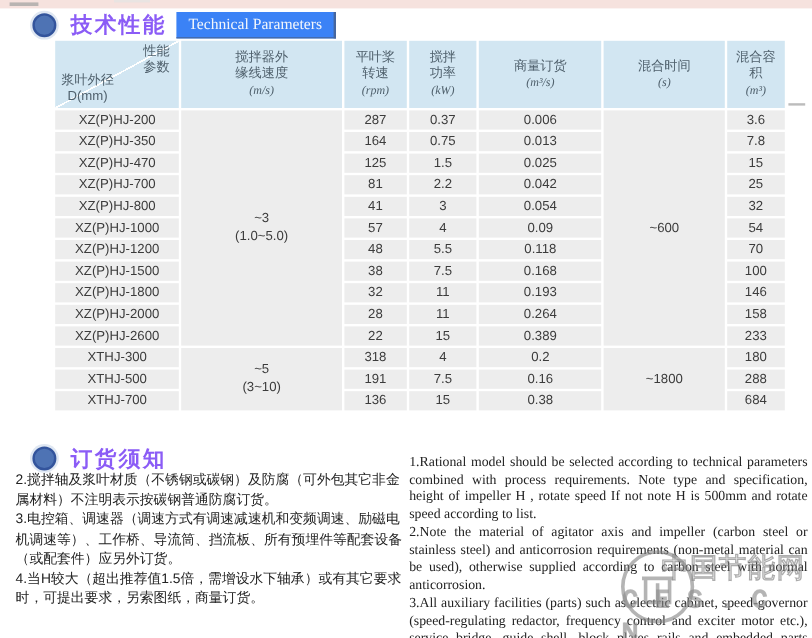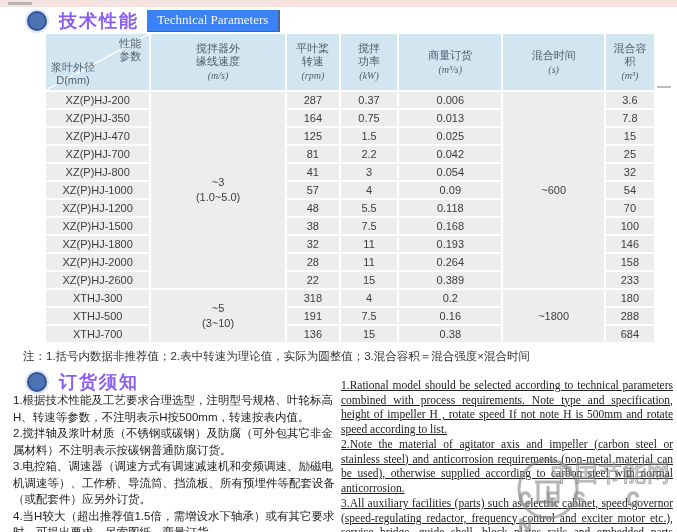--- a/index.html
+++ b/index.html
@@ -27,21 +27,21 @@
   .corner .bl{position:absolute;left:5px;bottom:3px;text-align:center;white-space:pre-line;}
   .th2{white-space:pre-line;}
   .merged{background:#ededed;font-size:11px;color:#3c3c3c;}
   .merged span{display:block;line-height:15px;}
 
   .note{position:absolute;left:23px;top:349px;width:645px;font-size:11.5px;color:#333;}
 
   .col-cn{position:absolute;left:13px;top:392px;width:327px;font-size:11.5px;line-height:16.5px;color:#222;}
   .col-cn p{margin:0;}
   .col-en{position:absolute;left:341px;top:378px;width:332px;font-family:"Liberation Serif",serif;font-size:11.5px;line-height:14.5px;color:#222;text-align:justify;}
-  .col-en p{margin:0 0 1px 0;text-decoration:underline;}
+  .col-en p{margin:0 0 1px 0;}
 
   .watermark{position:absolute;right:2px;bottom:6px;width:160px;height:70px;pointer-events:none;}
   .wm-text{position:absolute;right:4px;top:2px;font-size:23px;font-weight:normal;letter-spacing:1px;color:rgba(160,160,160,0.18);-webkit-text-stroke:1px rgba(130,130,130,0.65);white-space:nowrap;}
   .wm-domain{position:absolute;right:4px;top:30px;font-size:20px;font-weight:bold;letter-spacing:7px;color:rgba(160,160,160,0.15);-webkit-text-stroke:1px rgba(140,140,140,0.6);}
   .wm-logo{position:absolute;left:0;top:0;}
 </style>
 </head>
 <body>
 
 <div class="page">
@@ -192,29 +192,27 @@
             <td>XTHJ-700</td>
             <td>136</td>
             <td>15</td>
             <td>0.38</td>
             <td>684</td>
           </tr>
       </tbody>
     </table>
   </div>
 
-  <div class="note">注：1.括号内数据非推荐值；2.表中转速为理论值，实际为圆整值；3.混合容积＝混合强度×混合时间</div>
 
   <div class="sec-head sec2">
     <span class="bullet"></span>
     <span class="cn-title">订货须知</span>
   </div>
 
   <div class="col-cn">
-    <p>1.根据技术性能及工艺要求合理选型，注明型号规格、叶轮标高H、转速等参数，不注明表示H按500mm，转速按表内值。</p>
     <p>2.搅拌轴及浆叶材质（不锈钢或碳钢）及防腐（可外包其它非金属材料）不注明表示按碳钢普通防腐订货。</p>
     <p>3.电控箱、调速器（调速方式有调速减速机和变频调速、励磁电机调速等）、工作桥、导流筒、挡流板、所有预埋件等配套设备（或配套件）应另外订货。</p>
     <p>4.当H较大（超出推荐值1.5倍，需增设水下轴承）或有其它要求时，可提出要求，另索图纸，商量订货。</p>
   </div>
 
   <div class="col-en">
     <p>1.Rational model should be selected according to technical parameters combined with process requirements. Note type and specification, height of impeller H , rotate speed If not note H is 500mm and rotate speed according to list.</p>
     <p>2.Note the material of agitator axis and impeller (carbon steel or stainless steel) and anticorrosion requirements (non-metal material can be used), otherwise supplied according to carbon steel with normal anticorrosion.</p>
     <p>3.All auxiliary facilities (parts) such as electric cabinet, speed-governor (speed-regulating redactor, frequency control and exciter motor etc.), service bridge, guide shell, block plates rails and embedded parts should be ordered extra.</p>
 

